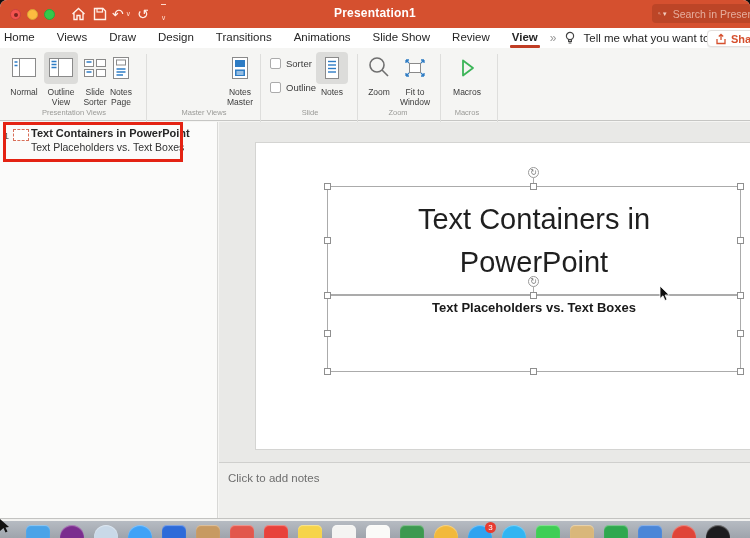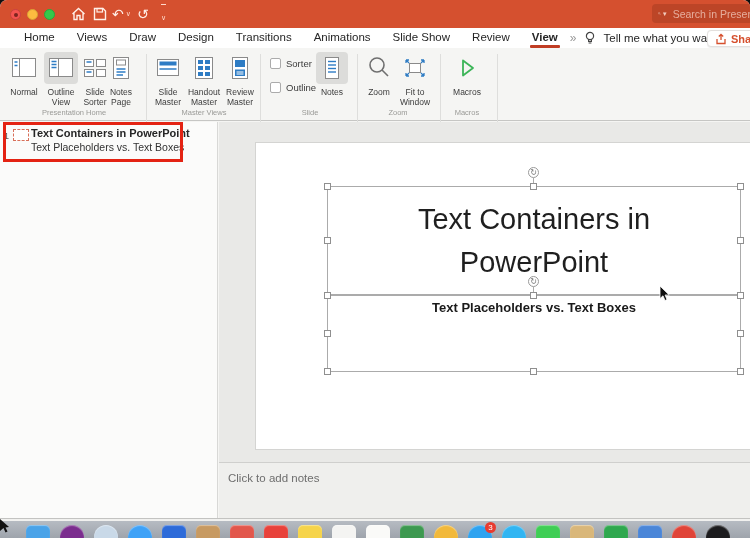--- a/index.html
+++ b/index.html
@@ -18,21 +18,21 @@
   .tb-glyph { font-family:"DejaVu Sans",sans-serif; font-size:14px; color:#FFEFE8; line-height:18px; }
   .tb-chev { font-size:7px; color:#FFD9CB; margin-left:2px; }
   .win-title { position:absolute; top:6px; left:0; right:0; text-align:center; color:#fff; font-size:12px; font-weight:bold; letter-spacing:.2px; }
   .searchpill { position:absolute; left:652px; top:4px; width:110px; height:19px; background:#BC4527; border-radius:4px; display:flex; align-items:center; padding-left:6px; overflow:hidden; }
   .searchpill .stext { color:rgba(255,236,228,.62); font-size:10.5px; white-space:nowrap; margin-left:5px; }
   .searchpill .schev { color:rgba(255,236,228,.8); font-size:6px; margin-left:1px; }
 
   
   .tabrow { position:absolute; left:0; top:28px; width:750px; height:20px; background:#FFFFFF; display:flex; align-items:center; }
   .tab { font-size:11.5px; color:#262626; margin-left:22px; white-space:nowrap; position:relative; padding-bottom:2px; }
-  .tab:first-child { margin-left:24px; }
+  .tab:first-child { margin-left:4px; }
   .tab.active { font-weight:bold; }
   .tab.active::after { content:""; position:absolute; left:-2px; right:-2px; bottom:-3px; height:3px; background:#C03D24; border-radius:1px; }
   .overflow-chev { color:#9a9a9a; font-size:12px; margin-left:12px; }
   .bulb { margin-left:8px; }
   .tellme { font-size:11.5px; color:#262626; margin-left:7px; white-space:nowrap; }
   .sharebtn { position:absolute; left:707px; top:2px; height:17px; min-width:55px; background:#fff; border:1px solid #E3E0DE; border-radius:4px; display:flex; align-items:center; padding:0 7px; box-shadow:0 0.5px 1px rgba(0,0,0,.08); }
   .sharebtn span { color:#D6502E; font-size:11px; font-weight:bold; margin-left:4px; }
 
   
   .ribbon { position:absolute; left:0; top:48px; width:750px; height:73px; background:#F5F5F3; border-bottom:1px solid #C6C6C4; }
@@ -109,20 +109,21 @@
       <span class="tb-glyph">↶</span>
           <span class="tb-chev">∨</span>
     </span>
     <span class="tb-ic" style="left:137px">
       <span class="tb-glyph">↺</span>
     </span>
     <span class="tb-ic" style="left:161px">
       <span style="display:inline-block;border-top:1.5px solid #FFD9CB;padding-top:1px;"><span class="tb-chev" style="margin:0">∨</span></span>
     </span>
 
+    <div class="win-title">Presentation1</div>
 
     <div class="searchpill">
       <svg width="11" height="11" viewBox="0 0 11 11">
             <circle cx="4.5" cy="4.5" r="3.2" fill="none" stroke="#FFE3D8" stroke-width="1.3"></circle>
             <line x1="7" y1="7" x2="10" y2="10" stroke="#FFE3D8" stroke-width="1.3"></line>
           </svg>
       <span class="schev">▼</span>
       <span class="stext">Search in Presenta</span>
     </div>
   </div>
@@ -198,58 +199,34 @@
             <svg width="22" height="24" viewBox="0 0 22 24">
               <rect x="3.5" y="1.5" width="15" height="21" fill="#fff" stroke="#8a8a8a"></rect>
               <rect x="6.5" y="4" width="9" height="5" fill="none" stroke="#8a8a8a"></rect>
               <line x1="6.5" y1="13" x2="15.5" y2="13" stroke="#2E7CC4" stroke-width="1.3"></line>
               <line x1="6.5" y1="16" x2="15.5" y2="16" stroke="#2E7CC4" stroke-width="1.3"></line>
               <line x1="6.5" y1="19" x2="13" y2="19" stroke="#2E7CC4" stroke-width="1.3"></line>
             </svg>
           </div>
       <div class="lbl">Notes Page</div>
     </div>
-    <div class="gcap" style="left:4px;width:140px">Presentation Home</div>
+    <div class="gcap" style="left:4px;width:140px">Presentation Views</div>
     <div class="vdiv" style="left:146px"></div>
 
-    <div class="rb" style="left:152px;width:32px">
-      <div class="ic">
-            <svg width="26" height="24" viewBox="0 0 26 24">
-              <rect x="2.5" y="3.5" width="21" height="16" fill="#fff" stroke="#8a8a8a"></rect>
-              <rect x="4.5" y="5.5" width="17" height="4" fill="#2E7CC4"></rect>
-              <line x1="4.5" y1="13" x2="21.5" y2="13" stroke="#2E7CC4" stroke-width="1.4"></line>
-            </svg>
-          </div>
-      <div class="lbl">Slide Master</div>
-    </div>
-    <div class="rb" style="left:186px;width:36px">
-      <div class="ic">
-            <svg width="24" height="24" viewBox="0 0 24 24">
-              <rect x="3.5" y="1.5" width="17" height="21" fill="#fff" stroke="#8a8a8a"></rect>
-              <rect x="6" y="4" width="5" height="4" fill="#2E7CC4"></rect>
-              <rect x="13" y="4" width="5" height="4" fill="#2E7CC4"></rect>
-              <rect x="6" y="10" width="5" height="4" fill="#2E7CC4"></rect>
-              <rect x="13" y="10" width="5" height="4" fill="#2E7CC4"></rect>
-              <rect x="6" y="16" width="5" height="4" fill="#2E7CC4"></rect>
-              <rect x="13" y="16" width="5" height="4" fill="#2E7CC4"></rect>
-            </svg>
-          </div>
-      <div class="lbl">Handout Master</div>
-    </div>
     <div class="rb" style="left:224px;width:32px">
       <div class="ic">
             <svg width="22" height="24" viewBox="0 0 22 24">
               <rect x="3.5" y="1.5" width="15" height="21" fill="#fff" stroke="#8a8a8a"></rect>
               <rect x="6" y="4" width="10" height="7" fill="#2E7CC4"></rect>
               <rect x="6" y="13.5" width="10" height="6.5" fill="#2E7CC4"></rect>
               <line x1="7.5" y1="16" x2="14.5" y2="16" stroke="#fff" stroke-width="1"></line>
               <line x1="7.5" y1="18" x2="14.5" y2="18" stroke="#fff" stroke-width="1"></line>
             </svg>
           </div>
-      <div class="lbl">Review Master</div>
+      <div class="lbl">Notes Master</div>
     </div>
     <div class="gcap" style="left:150px;width:108px">Master Views</div>
     <div class="vdiv" style="left:260px"></div>
 
     <div class="chkrow" style="left:270px;top:10px">
       <span class="chk"></span>
           <span class="chklbl">Sorter</span>
     </div>
     <div class="chkrow" style="left:270px;top:34px">
       <span class="chk"></span>

